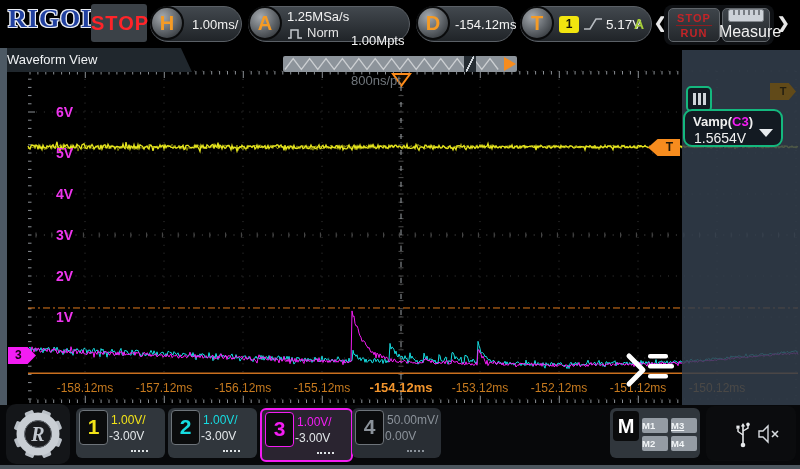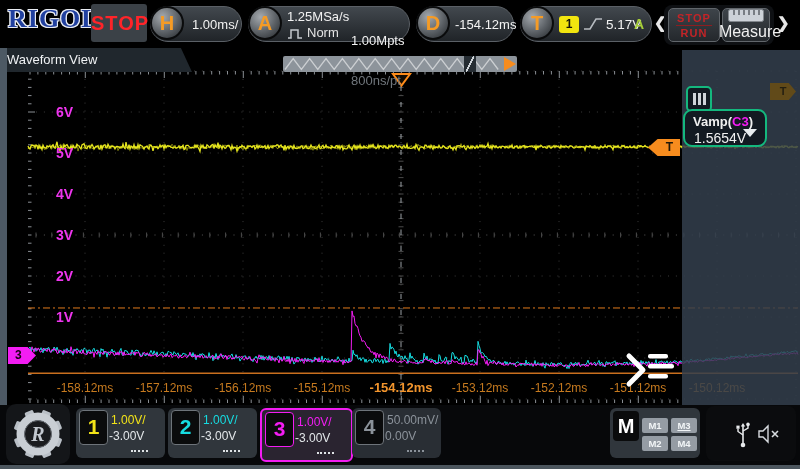--- a/index.html
+++ b/index.html
@@ -56,21 +56,21 @@
   #panel-header{left:682px;top:53px;width:118px;height:25px;background:#424e5b;z-index:5;
       color:#f2f4f6;font-size:14px;line-height:25px;padding-left:31px;}
   #panel-header .burger{position:absolute;right:11px;top:7px;width:26px;}
   #panel-header .burger div{height:2px;background:#8d97a1;margin-bottom:3px;}
   #dim-trig-tab{left:770px;top:83px;width:26px;height:17px;background:#6b4e12;z-index:5;opacity:.85;
       clip-path:polygon(0 0,72% 0,100% 50%,72% 100%,0 100%);
       color:#241c08;font-weight:bold;font-size:11px;line-height:17px;text-align:center;}
   #meas-icon-tab{left:686px;top:86px;width:26px;height:26px;border:2px solid #14b87e;border-radius:5px;
       background:#131a22;z-index:6;display:flex;align-items:center;justify-content:center;gap:2px;}
   #meas-icon-tab i{display:block;width:3px;height:12px;background:#cfd4d9;}
-  #meas-card{left:683px;top:109px;width:84px;height:38px;border:2px solid #14b87e;border-radius:9px;
+  #meas-card{left:683px;top:109px;width:100px;height:38px;border:2px solid #14b87e;border-radius:9px;
       background:#131a22;z-index:6;color:#f0f0f0;}
   #meas-card .l1{position:absolute;left:8px;top:3px;font-size:13px;font-weight:bold;}
   #meas-card .l1 .src{color:#f31df3;}
   #meas-card .val{position:absolute;left:9px;top:19px;font-size:14px;}
   #meas-card .caret{position:absolute;right:8px;bottom:8px;width:0;height:0;
       border-left:7px solid transparent;border-right:7px solid transparent;border-top:8px solid #e8ecef;}
   
   #bottombar{left:0;top:405px;width:800px;height:64px;background:#07080a;z-index:10;}
   #bottom-strip{position:absolute;left:0;bottom:0;width:100%;height:4px;background:#4c565e;}
   #gear-tile{position:absolute;left:6px;top:-1px;width:64px;height:60px;background:#141619;border-radius:10px;
@@ -86,21 +86,21 @@
   #ch3 .key,#ch3 .scale{color:#f31df3;}
   #ch3{border:2px solid #f21cf2;background:#2a2430;}
   #ch3 .key{border-color:#f21cf2;}
   #ch4{background:#292e34;}
   #ch4 .key,#ch4 .scale,#ch4 .ofs{color:#8b929a;}
   #ch4 .dashes{border-color:#8b929a;}
   #math-tile{position:absolute;left:610px;top:3px;width:90px;height:50px;background:#30363c;border-radius:6px;}
   #math-tile .key{position:absolute;left:3px;top:3px;width:26px;height:30px;background:#0a0b0c;border-radius:4px;
       color:#fff;font-weight:bold;font-size:20px;text-align:center;line-height:30px;}
   .mbtn{position:absolute;width:26px;height:15px;background:#959ca4;border-radius:2px;
-      color:#f2f5f7;font-weight:bold;font-size:9.5px;text-align:center;line-height:15px;}
+      color:#f2f5f7;font-weight:bold;font-size:9.5px;line-height:15px;}
   #io-tile{position:absolute;left:706px;top:1px;width:90px;height:55px;background:#0b0c0e;border-radius:8px;}
   svg{display:block;}
   #wave{position:absolute;left:0;top:0;z-index:1;}
 </style>
 </head>
 <body>
 
 <div id="root">
 
   <svg id="wave" width="800" height="469">

